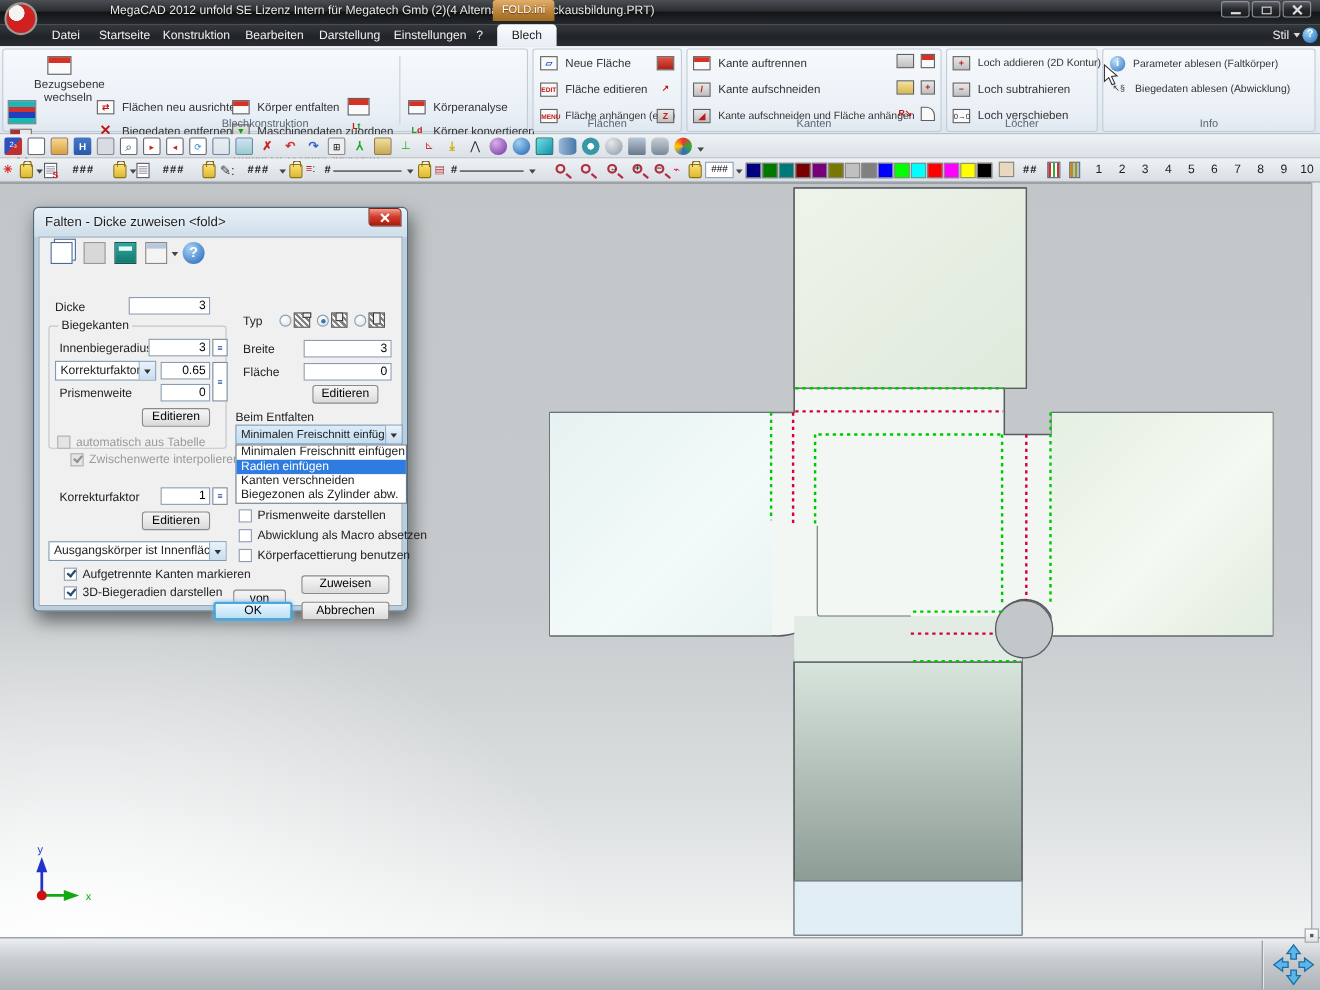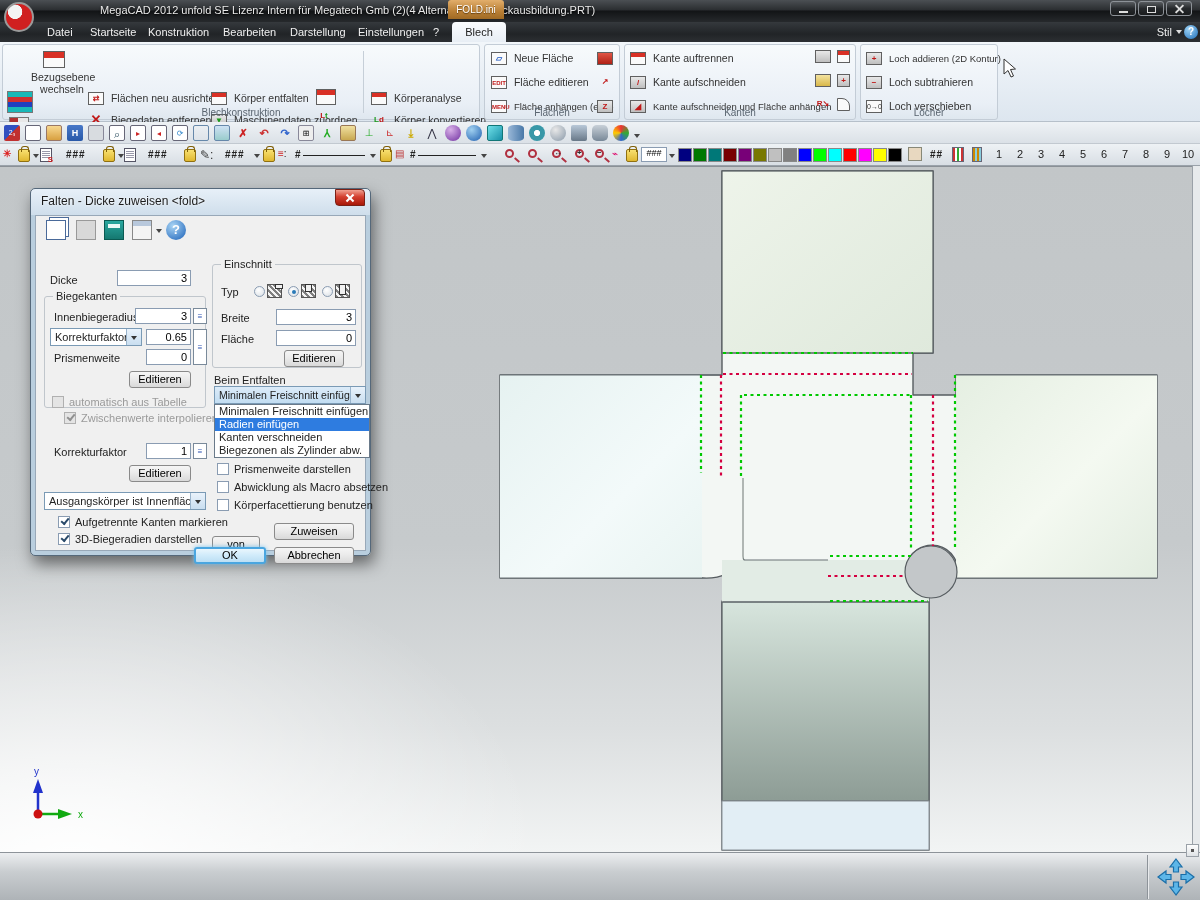--- a/index.html
+++ b/index.html
@@ -316,20 +316,31 @@
       <span class="ric ric-gray"><span class="glyph-red">−</span></span>
       <span class="lbl">Loch subtrahieren</span>
     </div>
     <div class="ritem" style="left:5px; top:54px;">
       <span class="ric ric-plain"><span style="font-size:7px;">0→0</span></span>
       <span class="lbl">Loch verschieben</span>
     </div>
     <div class="rgroup-label">Löcher</div>
   </div>
 
+  <div class="rgroup" style="left:1002px; width:194px;">
+    <div class="ritem" style="left:6px; top:6px;">
+      <span class="info-i">i</span>
+      <span class="lbl" style="font-size:9.5px;">Parameter  ablesen (Faltkörper)</span>
+    </div>
+    <div class="ritem" style="left:6px; top:30px;">
+      <span class="ric ric-noborder"><span style="color:#333;">↖§</span></span>
+      <span class="lbl" style="font-size:9.5px;">Biegedaten ablesen (Abwicklung)</span>
+    </div>
+    <div class="rgroup-label">Info</div>
+  </div>
 </div>
 
 <div id="toolbar1">
   <span class="ti" style="left:4px;background:linear-gradient(135deg,#3050c0 50%,#c03030 50%);color:#fff;font-size:7px;">2₃</span>
   <span class="ti" style="left:25px;background:#fff;border:1px solid #667;"></span>
   <span class="ti" style="left:46px;background:linear-gradient(180deg,#f8d890,#d8a040);border:1px solid #976;"></span>
   <span class="ti" style="left:67px;background:linear-gradient(180deg,#4878c8,#2858a8);color:#fff;font-weight:bold;font-size:9px;">H</span>
   <span class="ti" style="left:88px;background:#d8dce0;border:1px solid #889;"></span>
   <span class="ti" style="left:109px;background:#fff;border:1px solid #667;"><span style="color:#356;">⌕</span></span>
   <span class="ti" style="left:130px;background:#fff;border:1px solid #667;color:#c22;font-size:8px;">▸</span>
@@ -544,23 +555,20 @@
     <div class="dcombo" style="left:8px; top:276px; width:162px;">
       <span>Ausgangskörper ist Innenfläche</span>
       <span class="arr"></span>
     </div>
 
     <span class="cb on" style="left:22px; top:300px;"></span>
     <div class="dlabel" style="left:39px; top:300px;">Aufgetrennte Kanten markieren</div>
     <span class="cb on" style="left:22px; top:317px;"></span>
     <div class="dlabel" style="left:39px; top:317px;">3D-Biegeradien darstellen</div>
 
-    <div class="dgroup" style="left:176px; top:48px; width:150px; height:104px;">
-      <span class="dgroup-label">Einschnitt</span>
-    </div>
     <div class="dlabel" style="left:185px; top:70px;">Typ</div>
     <span class="radio" style="left:218px; top:70px;"></span>
     <span class="hatchico" style="left:231px; top:68px;">
         <span class="notch" style="left:7px;top:-1px;width:8px;height:5px;"></span>
       </span>
     <span class="radio on" style="left:252px; top:70px;"></span>
     <span class="hatchico" style="left:265px; top:68px;">
         <span class="notch" style="left:3px;top:-1px;width:7px;height:8px;"></span>
       </span>
     <span class="radio" style="left:286px; top:70px;"></span>

